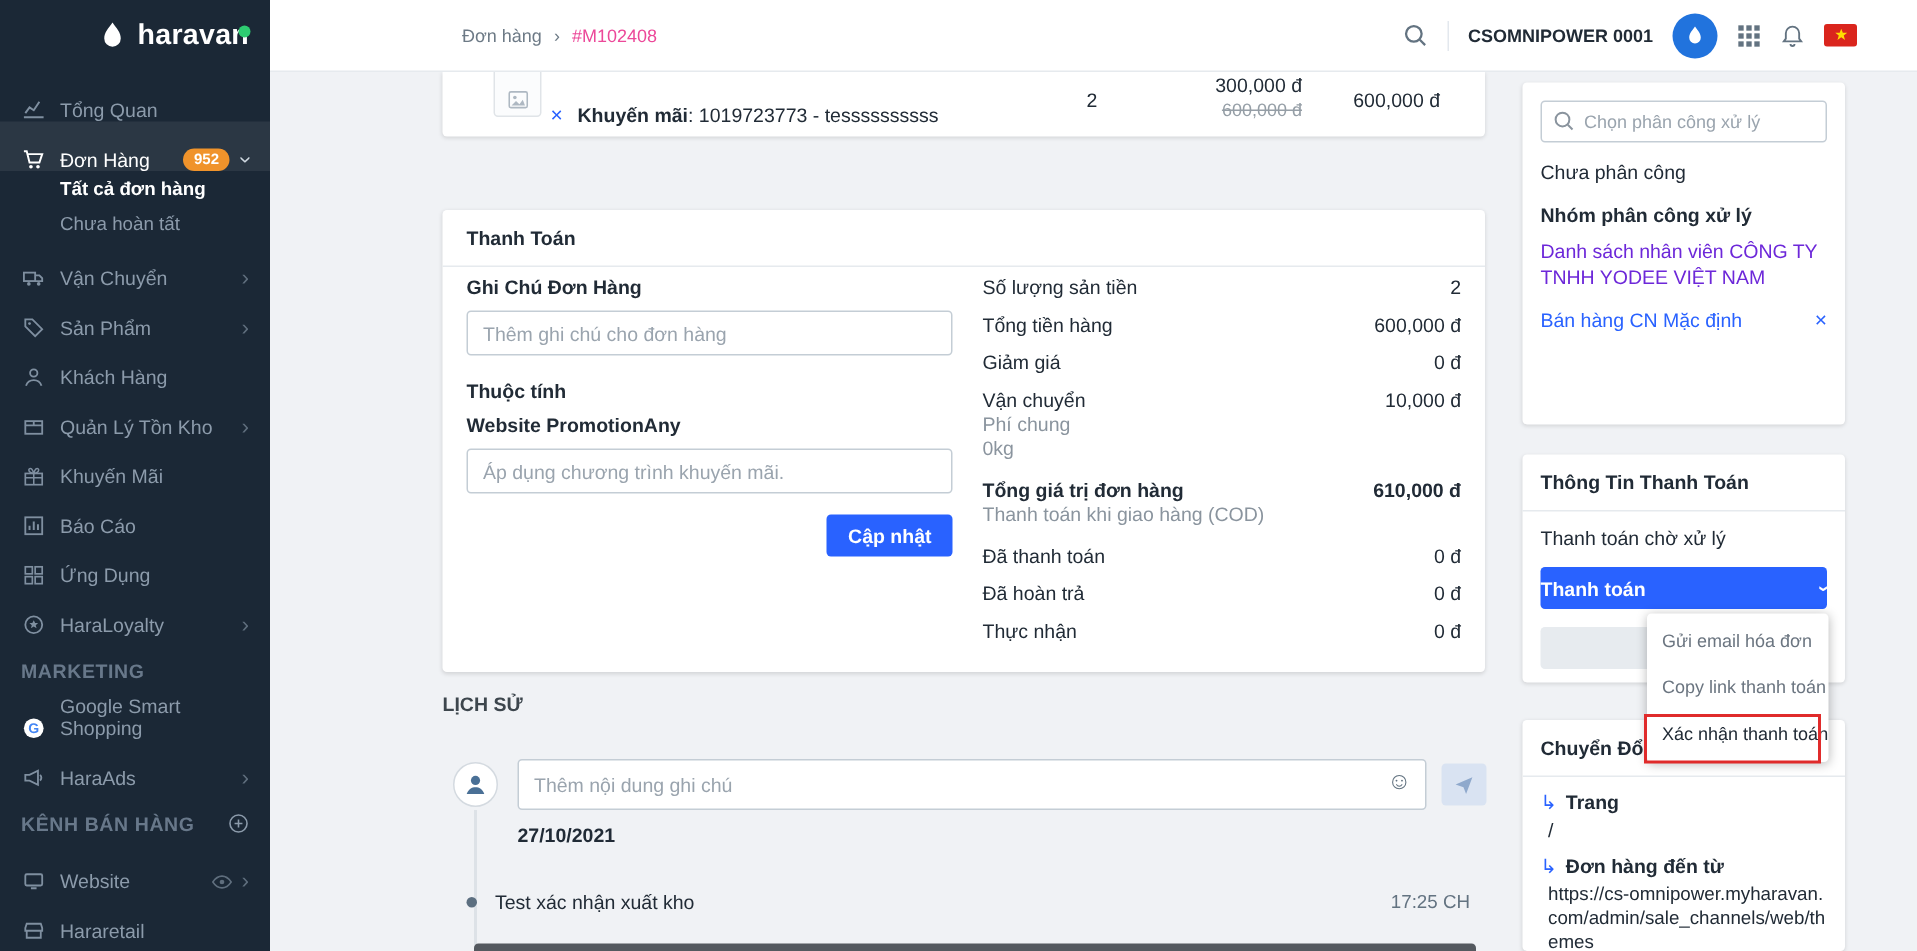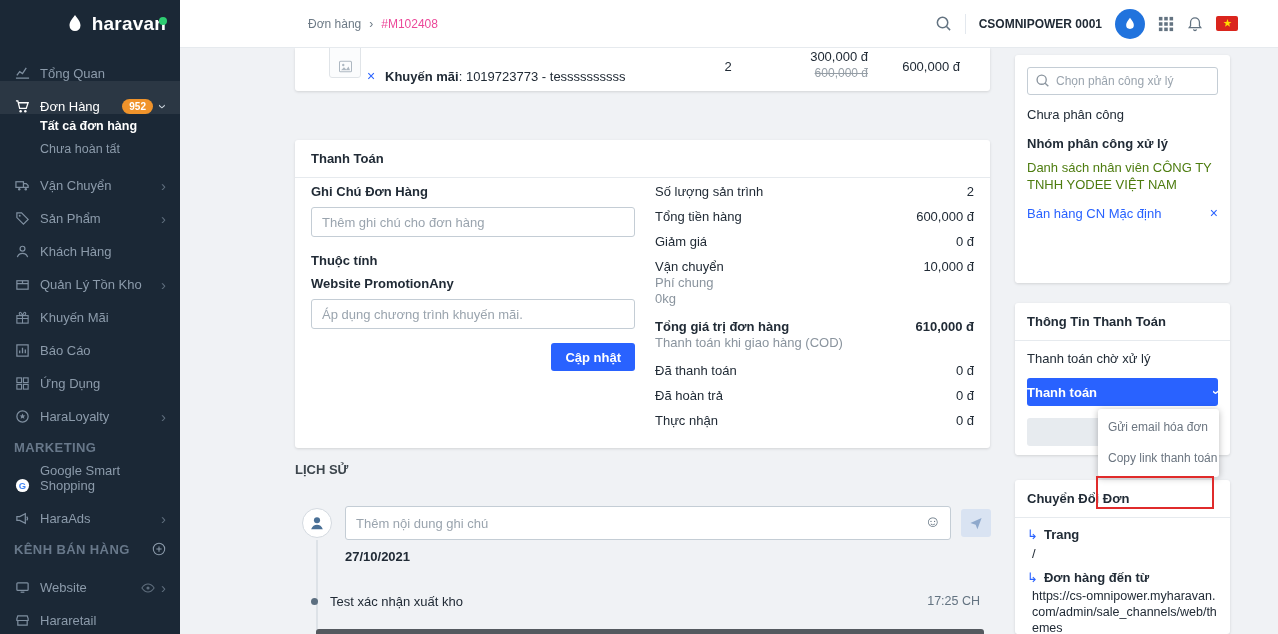--- a/index.html
+++ b/index.html
@@ -89,21 +89,21 @@
   .h-partial { position:absolute; left:316px; top:629px; width:668px; height:6px; background:#54595f; border-radius:3px 3px 0 0; }
 
   
   .card-assign { left:1015px; top:55px; width:215px; height:228px; z-index:10; }
   .rc-head { height:38px; display:flex; align-items:center; padding:0 12px; font-weight:bold; border-bottom:1px solid #e6eaee; }
   .searchwrap { margin:12px; position:relative; }
   .searchwrap .txt { height:28px; font-size:12px; padding-left:28px; }
   .searchwrap .sic { position:absolute; left:8px; top:6px; color:#8a949e; }
   .rc-text { margin:0 12px 14px; }
   .rc-bold { margin:0 12px 8px; font-weight:bold; }
-  .rc-link { margin:0 12px 12px; color:#4d7c0f; line-height:17px; cursor:pointer; }
+  .rc-link { margin:0 12px 12px; color:#6d28d9; line-height:17px; cursor:pointer; }
   .rc-assigned { margin:0 12px; display:flex; justify-content:space-between; align-items:center; }
   .rc-assigned .lnk { color:#2962ff; cursor:pointer; }
   .rc-assigned .x { color:#2962ff; font-size:14px; cursor:pointer; }
 
   .card-payinfo { left:1015px; top:303px; width:215px; height:152px; z-index:10; }
   .pi-status { margin:10px 12px 12px; }
   .pi-btn { margin:0 12px; width:191px; height:28px; background:#2962ff; color:#fff; border:none; border-radius:3px; font-size:13px;
             font-weight:bold; display:flex; align-items:center; justify-content:center; gap:7px; cursor:pointer;
             font-family:"Liberation Sans", sans-serif; }
   .pi-btn .chev.down { color:#fff; font-size:13px; }
@@ -399,21 +399,21 @@
       <div class="flabel">Thuộc tính</div>
       <div class="flabel">Website PromotionAny</div>
       <input class="txt" placeholder="Áp dụng chương trình khuyến mãi." style="">
       <div class="btn-row">
         <button class="btn-blue">Cập nhật</button>
       </div>
     </div>
 
     <div class="pay-right">
       <div class="srow">
-        <div class="lbl">Số lượng sản trình</div>
+        <div class="lbl">Số lượng sản tiền</div>
         <div class="sv">2</div>
       </div>
       <div class="srow">
         <div class="lbl">Tổng tiền hàng</div>
         <div class="sv">600,000 đ</div>
       </div>
       <div class="srow">
         <div class="lbl">Giảm giá</div>
         <div class="sv">0 đ</div>
       </div>
@@ -509,16 +509,17 @@
     <div class="cv-row">
       <span class="cv-arrow">↳</span>
       <span class="cv-strong">Đơn hàng đến từ</span>
     </div>
     <div class="cv-url">https://cs-omnipower.myharavan.com/admin/sale_channels/web/themes</div>
   </div>
 
   <div class="dropdown">
     <div class="dd-item">Gửi email hóa đơn</div>
     <div class="dd-item">Copy link thanh toán</div>
+    <div class="dd-item dark">Xác nhận thanh toán</div>
   </div>
   <div class="red-box"></div>
 
 </div>
 
 </body></html>

